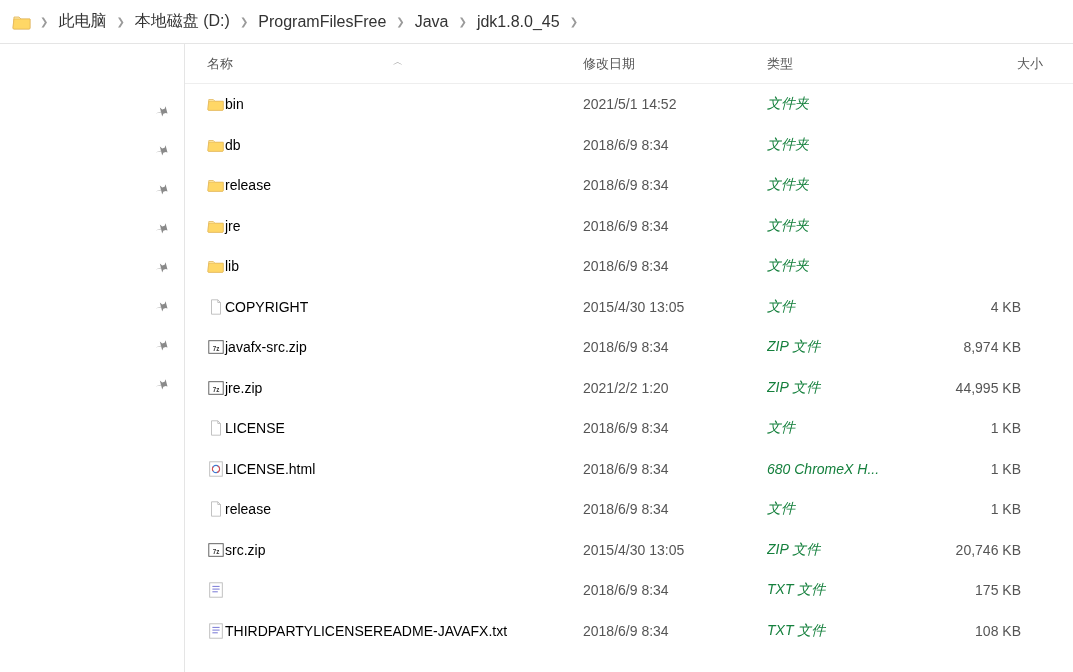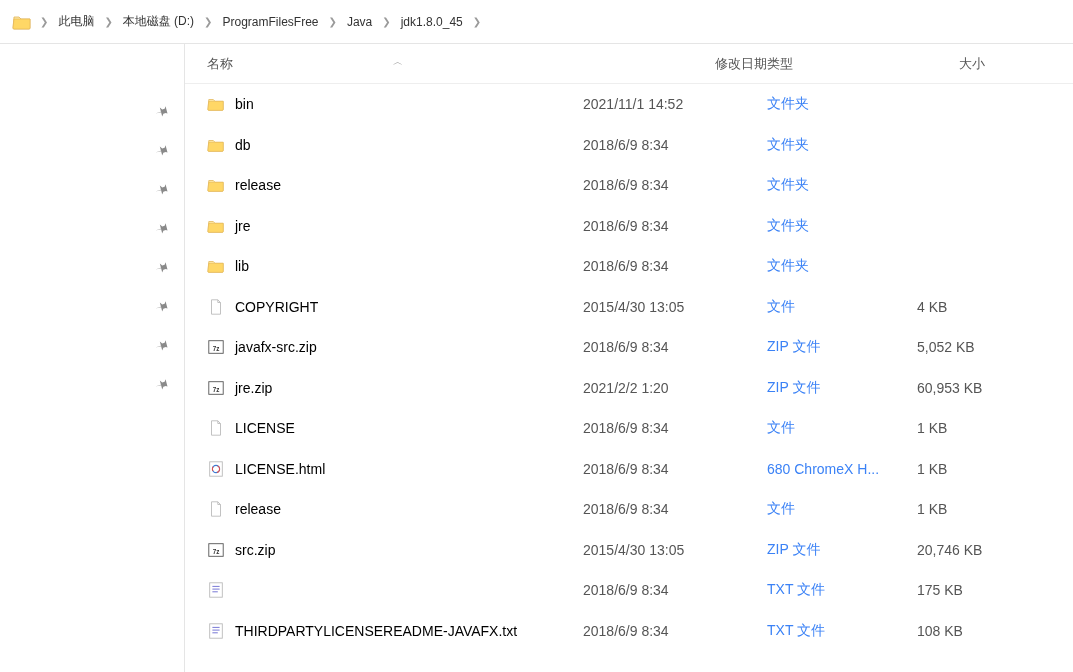--- a/index.html
+++ b/index.html
@@ -19,21 +19,21 @@
     padding-left: 12px;
     border-bottom: 1px solid #e5e5e5;
     background: #fff;
     gap: 6px;
   }
   .breadcrumb .crumb {
     display: flex;
     align-items: flex-start;
     gap: 6px;
     color: #333;
-    font-size: 12px;
+    font-size: 16px;
     padding: 2px 2px;
     cursor: default;
   }
   .breadcrumb .chev {
     color: #9a9a9a;
     font-size: 10px;
     padding: 0 2px;
   }
   .folder-breadcrumb-icon { display:inline-flex; }
   .main {
@@ -62,38 +62,38 @@
     display: flex;
     align-items: center;
     height: 40px;
     padding-left: 22px;
     color: #555;
     font-size: 13px;
     border-bottom: 1px solid #eee;
   }
   .col-name-h { width: 376px; display:flex; gap:100px;}
   .col-name-h .sort-chev { color:#888; font-size:10px; margin-left: 60px;}
-  .col-date-h { width: 184px; text-align: right; }
+  .col-date-h { width: 184px; }
   .col-type-h { width: 150px; }
-  .col-size-h { width: 110px; text-align:center; }
+  .col-size-h { width: 110px; text-align:right;margin-left:16px; }
   .header-cell { cursor: pointer; }
   .file-list { flex:1; overflow:auto; }
   .file-row {
     display: flex;
     align-items: center;
     height: 40.5px;
     padding-left: 22px;
     color: #333;
     font-size: 14px;
     cursor: default;
   }
-  .cell-name { width: 376px; display:flex; align-items:center; gap:10px; }
+  .cell-name { width: 376px; display:flex; align-items:center; }
   .cell-date { width: 184px; color:#555; }
-  .cell-type { width: 150px; color:#3b82f6; white-space:nowrap; overflow:hidden; text-overflow:ellipsis; }
-  .cell-size { width: 110px; color:#555; padding-right:6px;}
+  .cell-type { width: 150px; color:#15803d; white-space:nowrap; overflow:hidden; text-overflow:ellipsis;font-style:italic; }
+  .cell-size { width: 110px; color:#555; text-align:right; padding-right:6px;}
   .file-icon { width:18px; height:18px; display:inline-flex; align-items:center; justify-content:center; flex:0 0 18px;}
   .name-text { color:#000; }
 </style>
 </head>
 <body>
 
 <div class="breadcrumb">
   <span class="folder-breadcrumb-icon">
     <svg width="20" height="20" viewBox="0 0 20 20">
       <path d="M2 5 h5 l2 2 h9 v9 a1 1 0 0 1 -1 1 h-15 a1 1 0 0 1 -1 -1 z" fill="#ffe9a6" stroke="#e0b255" stroke-width="0.8"></path>
@@ -166,21 +166,21 @@
         <div class="file-row">
           <div class="cell-name">
             <span class="file-icon">
               <svg width="18" height="18" viewBox="0 0 20 20">
                 <path d="M2 5 h5 l2 2 h9 v9 a1 1 0 0 1 -1 1 h-15 a1 1 0 0 1 -1 -1 z" fill="#ffe9a6" stroke="#e0b255" stroke-width="0.8"></path>
                 <path d="M2 7 h16 v9 a1 1 0 0 1 -1 1 h-15 a1 1 0 0 1 -1 -1 z" fill="#ffd766" stroke="#e0b255" stroke-width="0.6"></path>
               </svg>
             </span>
             <span class="name-text">bin</span>
           </div>
-          <div class="cell-date">2021/11/1 14:52</div>
+          <div class="cell-date">2021/5/1 14:52</div>
           <div class="cell-type">文件夹</div>
           <div class="cell-size"></div>
         </div>
         <div class="file-row">
           <div class="cell-name">
             <span class="file-icon">
               <svg width="18" height="18" viewBox="0 0 20 20">
                 <path d="M2 5 h5 l2 2 h9 v9 a1 1 0 0 1 -1 1 h-15 a1 1 0 0 1 -1 -1 z" fill="#ffe9a6" stroke="#e0b255" stroke-width="0.8"></path>
                 <path d="M2 7 h16 v9 a1 1 0 0 1 -1 1 h-15 a1 1 0 0 1 -1 -1 z" fill="#ffd766" stroke="#e0b255" stroke-width="0.6"></path>
               </svg>
@@ -252,35 +252,35 @@
             <span class="file-icon">
               <svg width="18" height="18" viewBox="0 0 20 20">
                 <rect x="2" y="3" width="16" height="14" fill="#fff" stroke="#555" stroke-width="1"></rect>
                 <text x="10" y="14" font-size="7" text-anchor="middle" fill="#333" font-family="sans-serif" font-weight="bold">7z</text>
               </svg>
             </span>
             <span class="name-text">javafx-src.zip</span>
           </div>
           <div class="cell-date">2018/6/9 8:34</div>
           <div class="cell-type">ZIP 文件</div>
-          <div class="cell-size">5,052 KB</div>
+          <div class="cell-size">8,974 KB</div>
         </div>
         <div class="file-row">
           <div class="cell-name">
             <span class="file-icon">
               <svg width="18" height="18" viewBox="0 0 20 20">
                 <rect x="2" y="3" width="16" height="14" fill="#fff" stroke="#555" stroke-width="1"></rect>
                 <text x="10" y="14" font-size="7" text-anchor="middle" fill="#333" font-family="sans-serif" font-weight="bold">7z</text>
               </svg>
             </span>
             <span class="name-text">jre.zip</span>
           </div>
           <div class="cell-date">2021/2/2 1:20</div>
           <div class="cell-type">ZIP 文件</div>
-          <div class="cell-size">60,953 KB</div>
+          <div class="cell-size">44,995 KB</div>
         </div>
         <div class="file-row">
           <div class="cell-name">
             <span class="file-icon">
               <svg width="18" height="18" viewBox="0 0 20 20">
                 <path d="M5 2 h7 l3 3 v13 h-10 z" fill="#fff" stroke="#bbb"></path>
                 <path d="M12 2 v3 h3" fill="none" stroke="#bbb"></path>
               </svg>
             </span>
             <span class="name-text">LICENSE</span>

